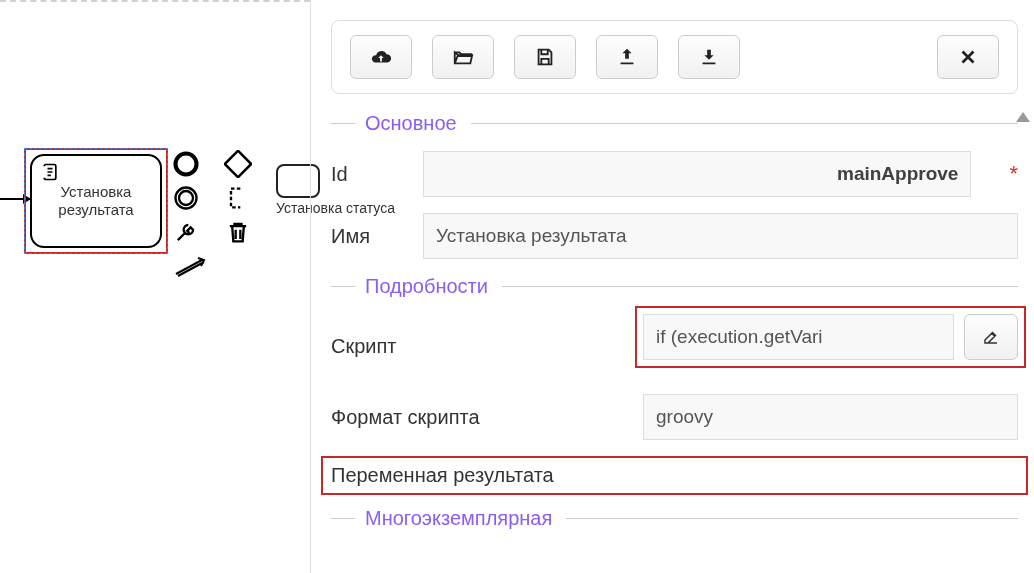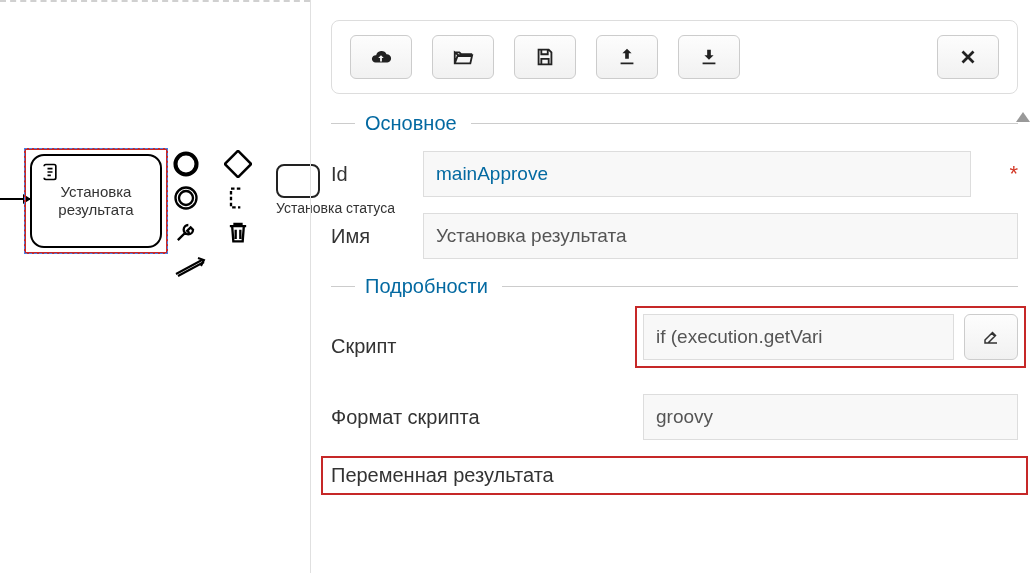--- a/index.html
+++ b/index.html
@@ -121,21 +121,21 @@
   display: flex;
   align-items: center;
   justify-content: center;
   cursor: pointer;
 }
 .btn svg { width: 22px; height: 22px; }
 .section-header {
   display: flex;
   align-items: center;
   margin: 10px 0 16px 0;
-  color: #0369a1;
+  color: #8b5cf6;
   font-size: 20px;
 }
 .section-header .line-before {
   width: 24px;
   height: 1px;
   background: #ccc;
   margin-right: 10px;
 }
 .section-header .line-after {
   flex: 1;
@@ -158,21 +158,21 @@
 .form-input {
   flex: 1;
   height: 46px;
   border: 1px solid #ddd;
   background: #f8f8f8;
   padding: 0 12px;
   font-size: 19px;
   color: #555;
   font-family: inherit;
 }
-.form-input.bold { font-weight: 400; color: #0369a1; }
+.form-input.bold { font-weight: 700; color: #404040; text-align: right; }
 .req-mark { color: #d33827; font-size: 22px; margin-left: 6px; }
 .scroll-indicator {
   position: absolute;
   right: 4px;
   top: 112px;
   width: 0; height: 0;
   border-left: 7px solid transparent;
   border-right: 7px solid transparent;
   border-bottom: 10px solid #999;
 }
@@ -347,13 +347,18 @@
 
   <div class="form-row">
     <div class="form-label-wide">Формат скрипта</div>
     <input class="form-input" value="groovy" style="">
   </div>
 
   <div class="result-row-wrap">
     <div class="form-label-wide" style="width:288px;">Переменная результата</div>
   </div>
 
+  <div class="section-header" style="margin-top:6px;">
+    <div class="line-before"></div>
+    <span>Многоэкземплярная</span>
+    <div class="line-after"></div>
+  </div>
 </div>
 
 </body></html>

